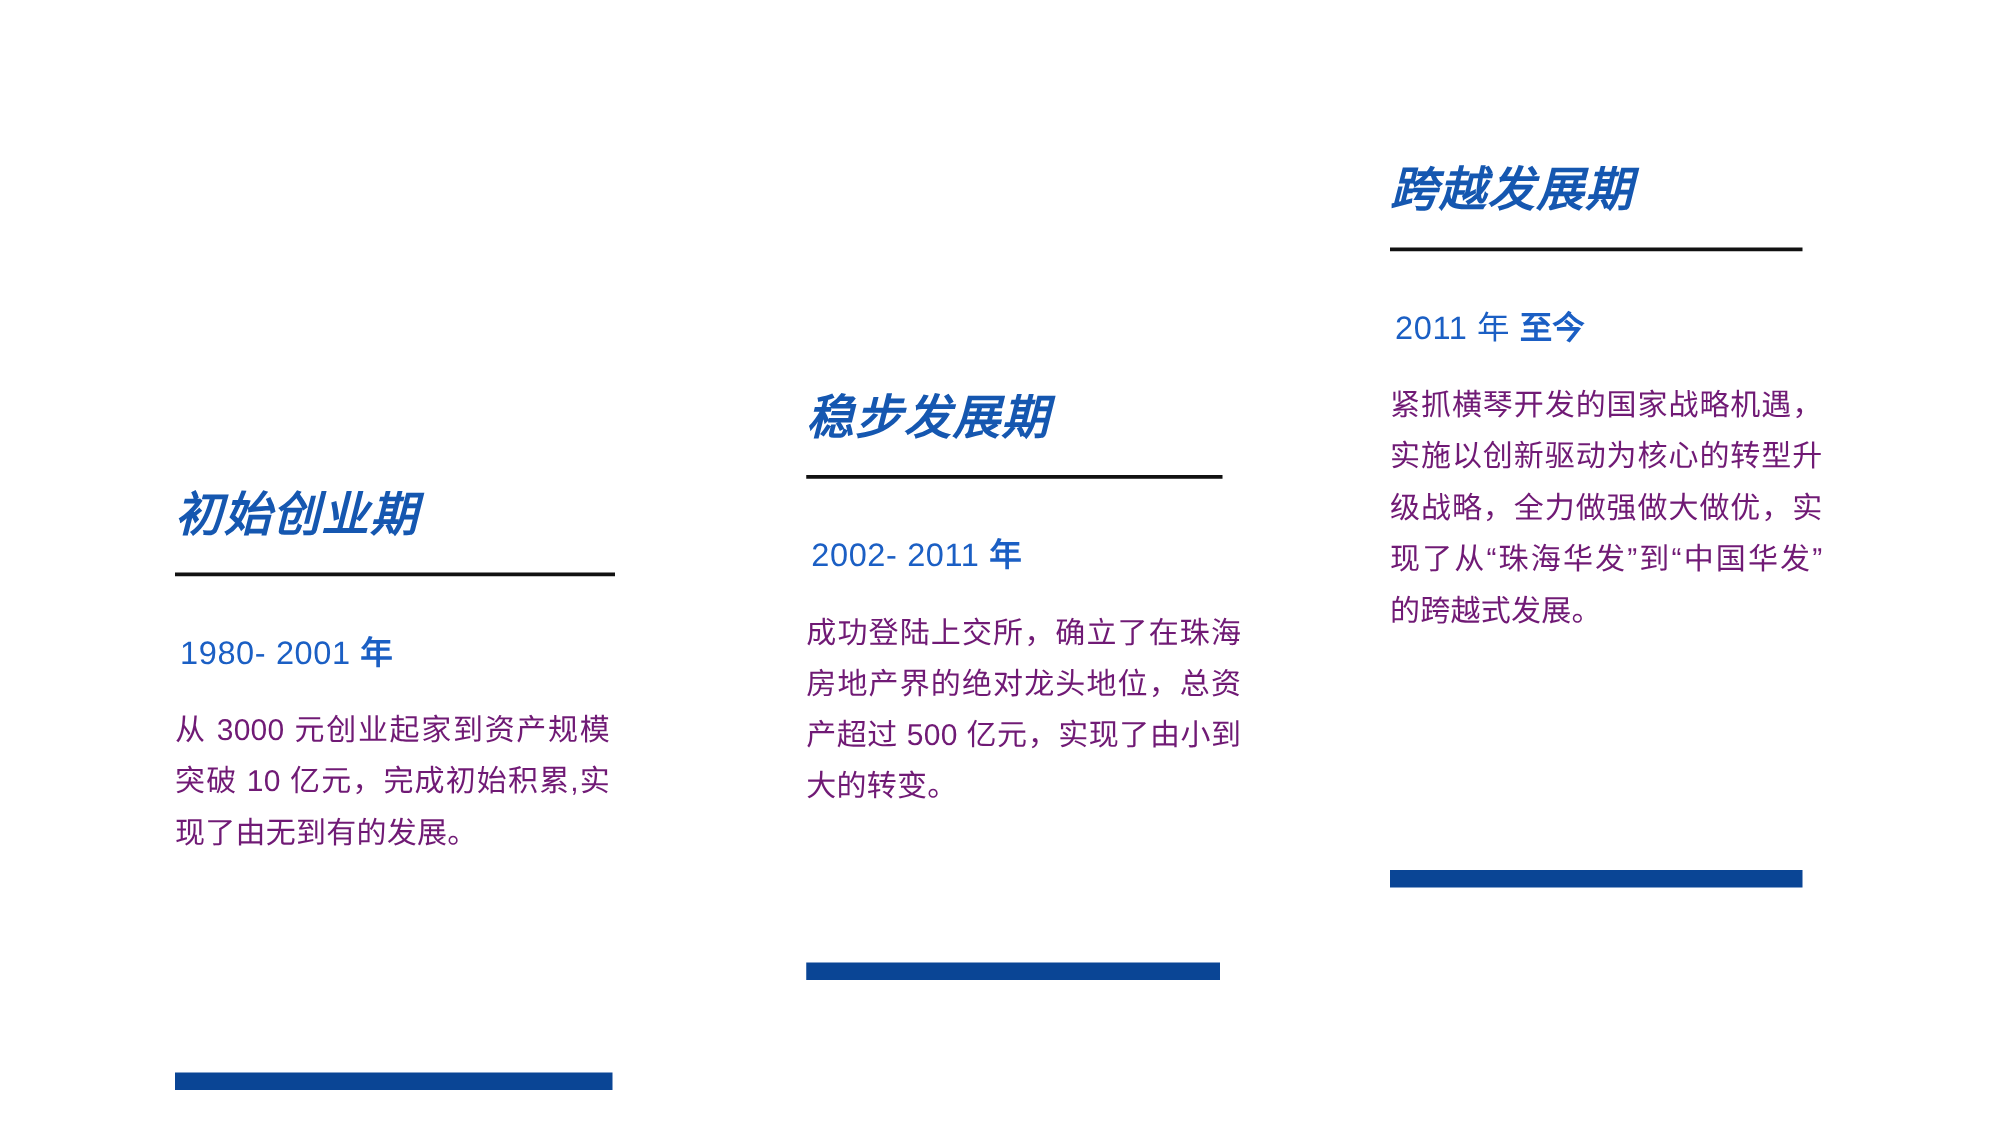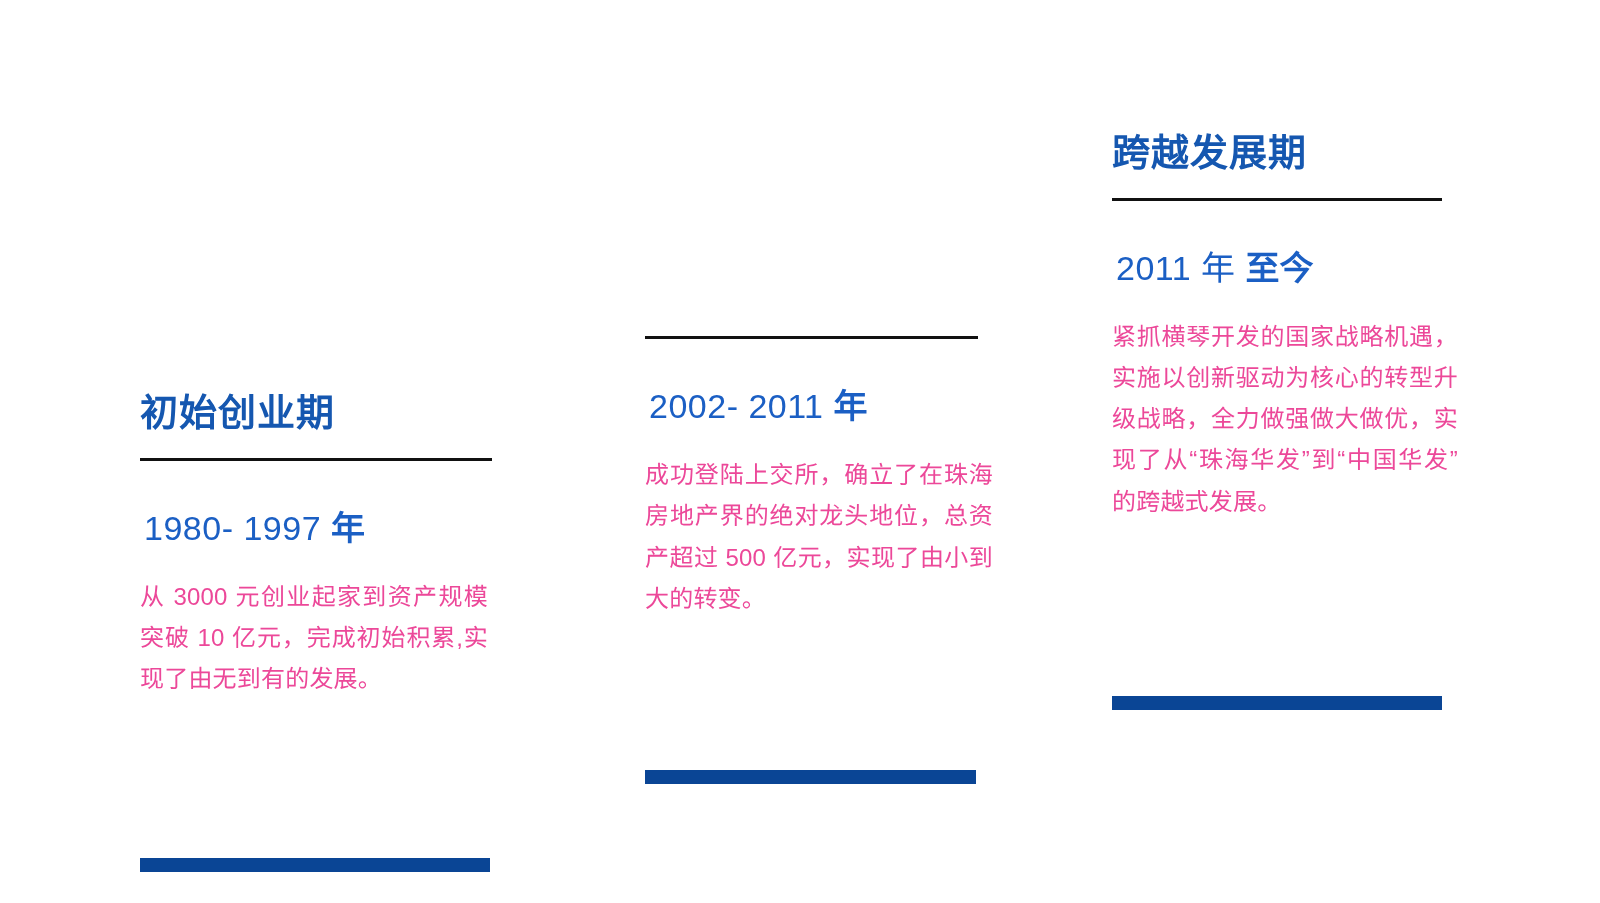--- a/index.html
+++ b/index.html
@@ -35,45 +35,46 @@
 
   .phase-title {
     font-size: 38px;
     font-weight: bold;
     color: #1557B0;
     letter-spacing: 1px;
     line-height: 1.15;
     margin: 0;
     padding: 0;
     white-space: nowrap;
+    font-style: italic;
   }
 
   .phase-rule {
     height: 3px;
     background: #111111;
     margin-top: 22px;
     width: 100%;
   }
 
   .phase-date {
-    font-size: 34px;
+    font-size: 26px;
     color: #1B5FC4;
     letter-spacing: 0.5px;
     margin-top: 40px;
     margin-left: 4px;
     white-space: nowrap;
   }
   .phase-date .date-suffix {
     font-weight: bold;
     letter-spacing: 0;
   }
 
   .phase-body {
     font-size: 24px;
-    color: #ec4899;
+    color: #701a75;
     line-height: 1.72;
     margin-top: 26px;
     letter-spacing: 0.2px;
     text-align: justify;
     text-justify: inter-ideograph;
   }
 
   .phase-bar {
     position: absolute;
     height: 14px;
@@ -89,26 +90,27 @@
   .phase-3 .phase-body { width: 346px; }
 </style>
 </head>
 <body>
 
 <div class="stage">
 
   <div class="phase phase-1">
     <h2 class="phase-title">初始创业期</h2>
     <div class="phase-rule"></div>
-    <div class="phase-date"><span>1980- 1997 </span><span class="date-suffix">年</span></div>
+    <div class="phase-date"><span>1980- 2001 </span><span class="date-suffix">年</span></div>
     <p class="phase-body">从 3000 元创业起家到资产规模突破 10 亿元，完成初始积累,实现了由无到有的发展。</p>
   </div>
   <div class="phase-bar bar-1"></div>
 
   <div class="phase phase-2">
+    <h2 class="phase-title">稳步发展期</h2>
     <div class="phase-rule"></div>
     <div class="phase-date"><span>2002- 2011 </span><span class="date-suffix">年</span></div>
     <p class="phase-body">成功登陆上交所，确立了在珠海房地产界的绝对龙头地位，总资产超过 500 亿元，实现了由小到大的转变。</p>
   </div>
   <div class="phase-bar bar-2"></div>
 
   <div class="phase phase-3">
     <h2 class="phase-title">跨越发展期</h2>
     <div class="phase-rule"></div>
     <div class="phase-date"><span>2011 年 </span><span class="date-suffix">至今</span></div>

